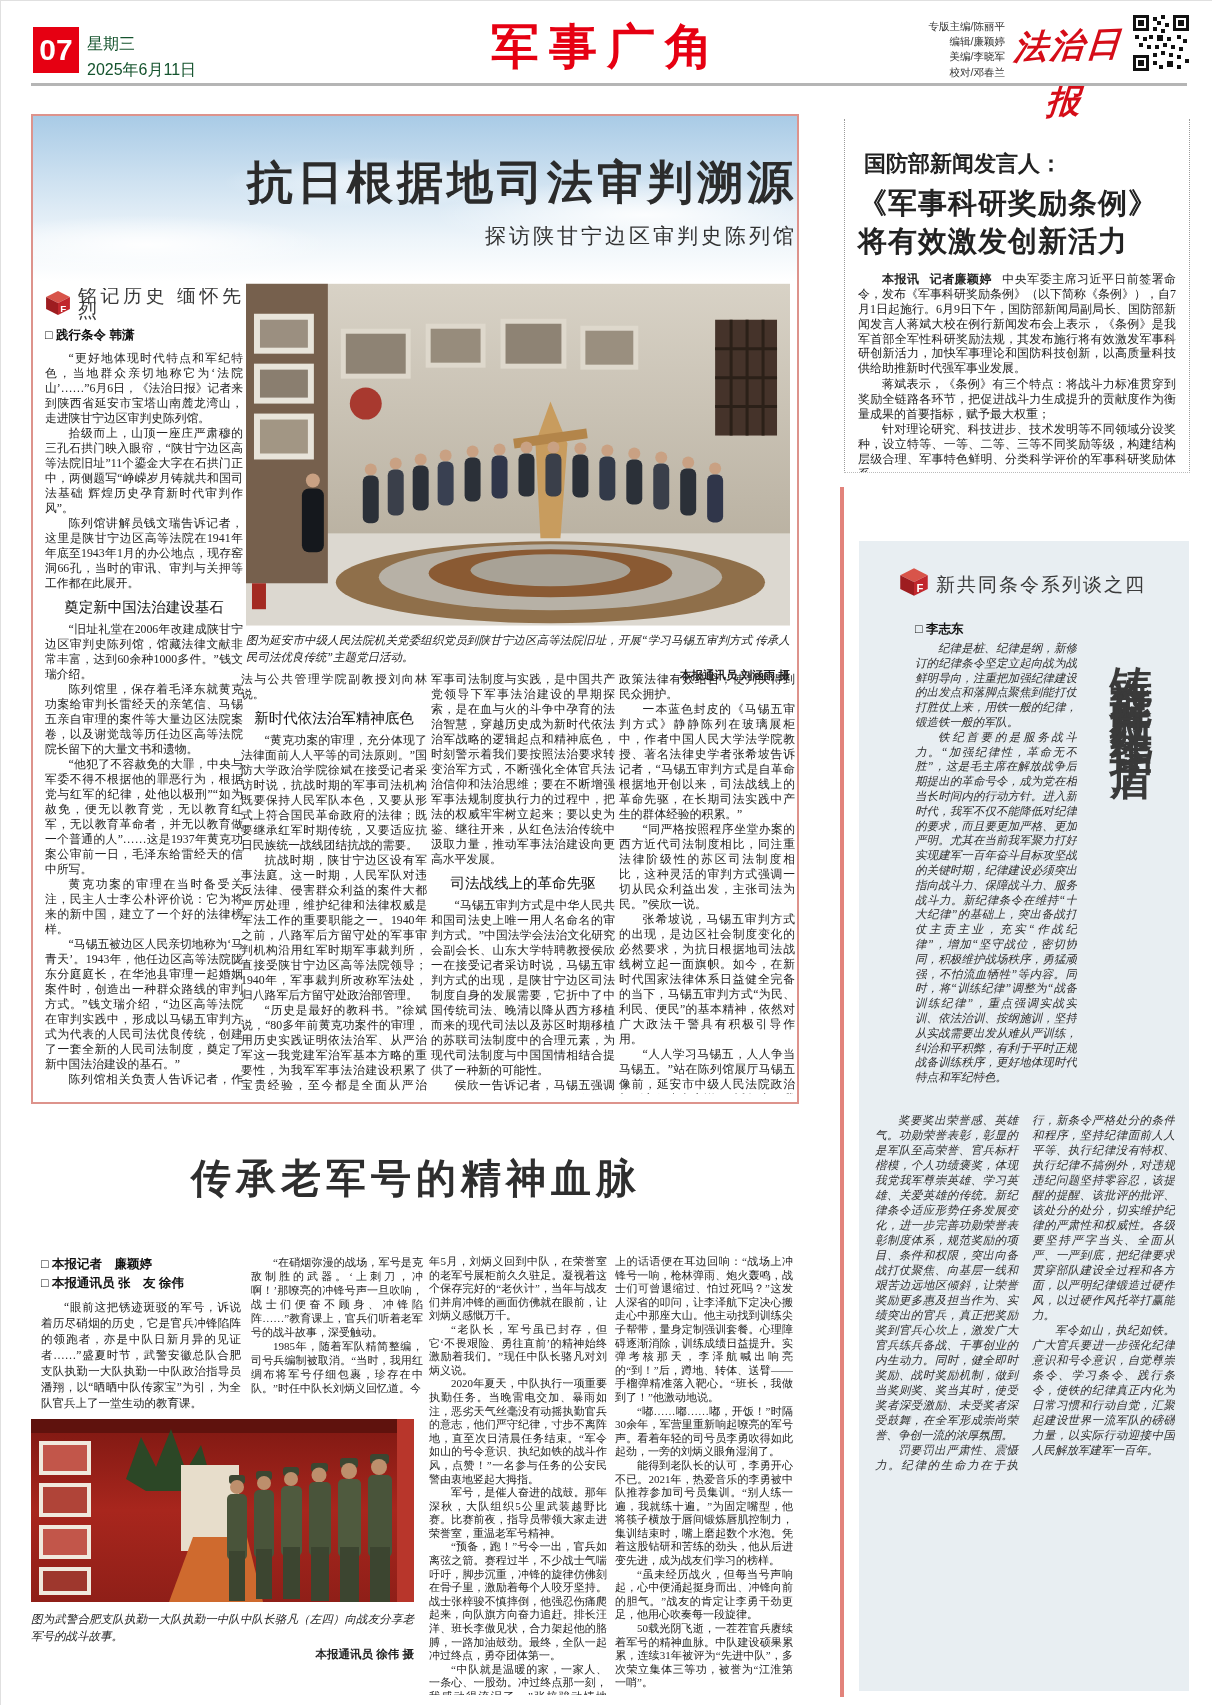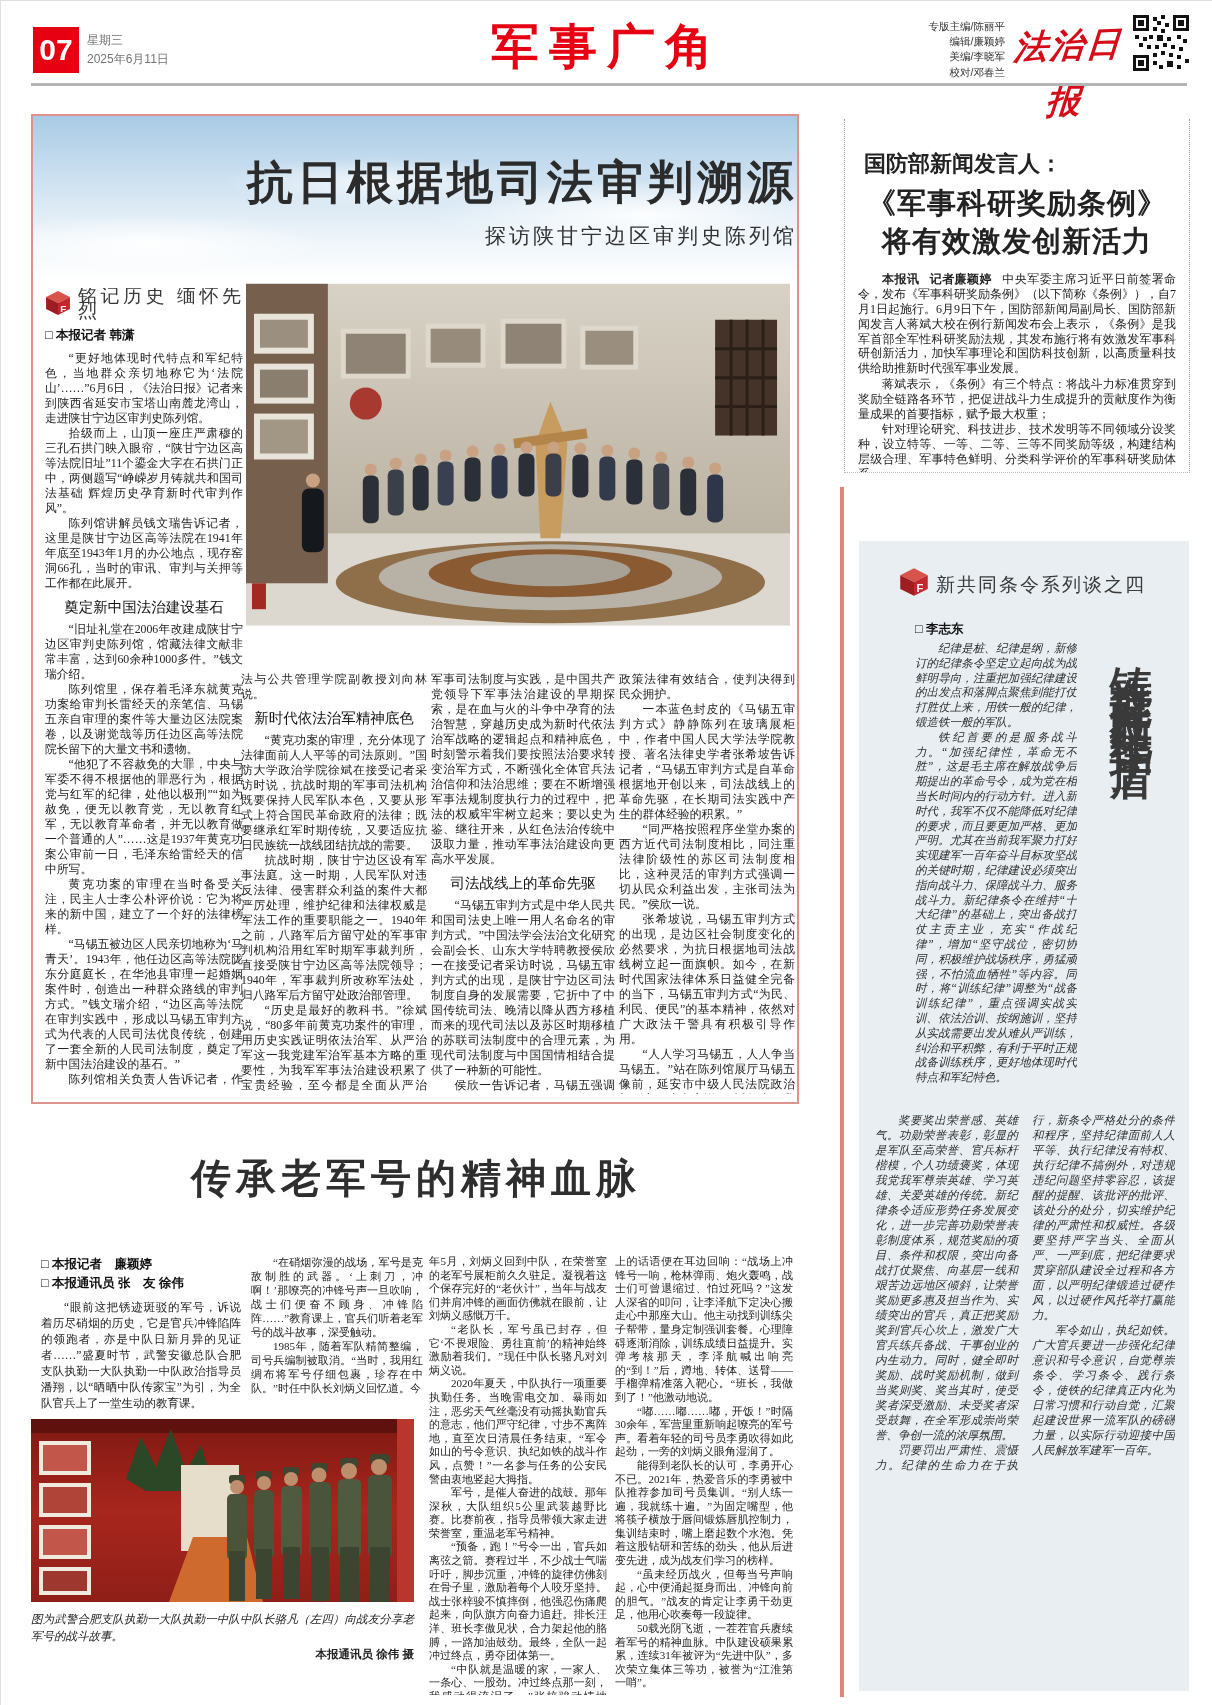--- a/index.html
+++ b/index.html
@@ -3,21 +3,21 @@
 <meta charset="utf-8">
 <style>
   html,body{margin:0;padding:0;background:#f2f2f2;}
   .page{position:relative;width:1212px;height:1705px;background:#fff;margin:0 auto;
         font-family:"Liberation Serif",serif;color:#222;overflow:hidden;border:1px solid #e0e0e0;}
   .abs{position:absolute;}
   
   .pagenum{left:32px;top:26px;width:46px;height:46px;background:#e60012;color:#fff;
            font-family:"Liberation Sans",sans-serif;font-weight:bold;font-size:30px;
            display:flex;align-items:center;justify-content:center;}
-  .dateblk{left:86px;top:30px;font-family:"Liberation Sans",sans-serif;font-size:12px;line-height:1.6;color:#737373;}
+  .dateblk{left:86px;top:30px;font-family:"Liberation Sans",sans-serif;font-size:16px;line-height:1.6;color:#14532d;}
   .secttitle{left:0;top:14px;width:1212px;text-align:center;color:#e60012;
              font-family:"Liberation Sans",sans-serif;font-weight:bold;font-size:48px;letter-spacing:10px;}
   .eds{left:878px;top:18px;width:126px;text-align:right;font-size:10.5px;line-height:1.45;color:#333;
        font-family:"Liberation Sans",sans-serif;}
   .masthead{left:1008px;top:16px;width:118px;height:56px;color:#d50d18;
             font-family:"DejaVu Serif",serif;font-weight:bold;font-style:italic;font-size:34px;
             transform:skewX(-6deg) rotate(-2deg);letter-spacing:2px;line-height:56px;text-align:center;}
   .qr{left:1132px;top:14px;}
   .toprule{left:30px;top:82px;width:1156px;height:3px;background:#b5b5b5;}
   
@@ -43,21 +43,21 @@
          font-size:14.5px;text-indent:0;margin:9px 0 7px 0;color:#111;}
   .caption{font-size:11.5px;line-height:1.5;font-style:italic;color:#222;text-align:justify;}
   .caption .credit{display:block;text-align:right;font-weight:bold;font-style:normal;
                    font-family:"Liberation Sans",sans-serif;}
   
   .def{left:843px;top:118px;width:346px;height:354px;border-left:1px dotted #9a9a9a;
        border-right:1px dotted #9a9a9a;border-bottom:1px dotted #bbb;box-sizing:border-box;
        padding:30px 13px 0 13px;overflow:hidden;}
   .def .k{font-family:"Liberation Sans",sans-serif;font-weight:bold;font-size:22px;color:#222;margin:0 0 6px 6px;}
   .def .b{font-family:"Liberation Sans",sans-serif;font-weight:bold;font-size:29px;color:#222;
-          line-height:1.3;margin:0 0 0 0;letter-spacing:1px;text-align:center;}
+          line-height:1.3;margin:0 0 0 0;letter-spacing:1px;}
   .def .body{margin-top:12px;font-size:12px;line-height:14.8px;text-align:justify;}
   .def .body .blk{margin-bottom:1px;}
   .boldlbl{font-weight:bold;font-family:"Liberation Sans",sans-serif;}
   
   .vline{left:839px;top:486px;width:4px;height:1210px;background:#e2837b;}
   .comm{left:858px;top:540px;width:330px;height:1150px;background:#e8eef2;}
   .comm .kickrow{position:absolute;left:40px;top:26px;}
   .comm .byl{position:absolute;left:56px;top:70px;}
   .utext{position:absolute;left:56px;top:100px;width:162px;height:448px;overflow:hidden;
          font-size:11.5px;line-height:14.8px;text-align:justify;font-style:italic;color:#2e2e2e;}
@@ -148,21 +148,21 @@
         <span>
           <svg width="26" height="26" viewBox="0 0 24 24">
             <polygon points="12,1 23,6.5 12,12 1,6.5" fill="#d8544a"></polygon>
             <polygon points="1,6.5 12,12 12,23 1,17.5" fill="#9e1d20"></polygon>
             <polygon points="23,6.5 12,12 12,23 23,17.5" fill="#c1272d"></polygon>
             <text x="14" y="20" font-size="9" fill="#fff" font-family="Liberation Sans,sans-serif" font-weight="bold">F</text>
           </svg>
         </span>
         <span>铭记历史 缅怀先烈</span>
       </div>
-      <div class="byl">□ 本报记者 韩潇</div>
+      <div class="byl">□ 践行条令 韩潇</div>
       <div>
 
       <div class="blk p">“更好地体现时代特点和军纪特色，当地群众亲切地称它为‘法院山’……”6月6日，《法治日报》记者来到陕西省延安市宝塔山南麓龙湾山，走进陕甘宁边区审判史陈列馆。</div>
           <div class="blk p">拾级而上，山顶一座庄严肃穆的三孔石拱门映入眼帘，“陕甘宁边区高等法院旧址”11个鎏金大字在石拱门正中，两侧题写“峥嵘岁月铸就共和国司法基础 辉煌历史孕育新时代审判作风”。</div>
           <div class="blk p">陈列馆讲解员钱文瑞告诉记者，这里是陕甘宁边区高等法院在1941年年底至1943年1月的办公地点，现存窑洞66孔，当时的审讯、审判与关押等工作都在此展开。</div>
           <div class="blk h">奠定新中国法治建设基石</div>
           <div class="blk p">“旧址礼堂在2006年改建成陕甘宁边区审判史陈列馆，馆藏法律文献非常丰富，达到60余种1000多件。”钱文瑞介绍。</div>
           <div class="blk p">陈列馆里，保存着毛泽东就黄克功案给审判长雷经天的亲笔信、马锡五亲自审理的案件等大量边区法院案卷，以及谢觉哉等历任边区高等法院院长留下的大量文书和遗物。</div>
           <div class="blk p">“他犯了不容赦免的大罪，中央与军委不得不根据他的罪恶行为，根据党与红军的纪律，处他以极刑”“如为赦免，便无以教育党，无以教育红军，无以教育革命者，并无以教育做一个普通的人”……这是1937年黄克功案公审前一日，毛泽东给雷经天的信中所写。</div>
           <div class="blk p">黄克功案的审理在当时备受关注，民主人士李公朴评价说：它为将来的新中国，建立了一个好的法律榜样。</div>
@@ -264,20 +264,24 @@
               <rect x="-1" y="0" width="16" height="48" rx="6" fill="#30364a"></rect>
             </g>
         </g>
         <g transform="translate(58,205)">
             <circle cx="9" cy="-8" r="7" fill="#c9a183"></circle>
             <rect x="-2" y="0" width="22" height="64" rx="7" fill="#15181d"></rect>
           </g>
         <rect x="6" y="300" width="14" height="26" fill="#a32a22"></rect>
       </svg>
     </div>
+    <div class="abs caption" style="left:213px;top:516px;width:544px;">
+      <span>图为延安市中级人民法院机关党委组织党员到陕甘宁边区高等法院旧址，开展“学习马锡五审判方式 传承人民司法优良传统”主题党日活动。</span>
+      <span class="credit">本报通讯员 刘涵雨 摄</span>
+    </div>
 
     <div class="ncol" style="left:208px;top:556px;width:186px;height:422px;">
 
     <div class="blk pc">法与公共管理学院副教授刘向林说。</div>
         <div class="blk h">新时代依法治军精神底色</div>
         <div class="blk p">“黄克功案的审理，充分体现了法律面前人人平等的司法原则。”国防大学政治学院徐斌在接受记者采访时说，抗战时期的军事司法机构既要保持人民军队本色，又要从形式上符合国民革命政府的法律；既要继承红军时期传统，又要适应抗日民族统一战线团结抗战的需要。</div>
         <div class="blk p">抗战时期，陕甘宁边区设有军事法庭。这一时期，人民军队对违反法律、侵害群众利益的案件大都严厉处理，维护纪律和法律权威是军法工作的重要职能之一。1940年之前，八路军后方留守处的军事审判机构沿用红军时期军事裁判所，直接受陕甘宁边区高等法院领导；1940年，军事裁判所改称军法处，归八路军后方留守处政治部管理。</div>
         <div class="blk p">“历史是最好的教科书。”徐斌说，“80多年前黄克功案件的审理，用历史实践证明依法治军、从严治军这一我党建军治军基本方略的重要性，为我军军事法治建设积累了宝贵经验，至今都是全面从严治党、全面推进依法治国的好教材，对官兵非常有警示和启迪作用，意义深远。”</div>
       </div>
     <div class="ncol" style="left:398px;top:556px;width:184px;height:422px;">

